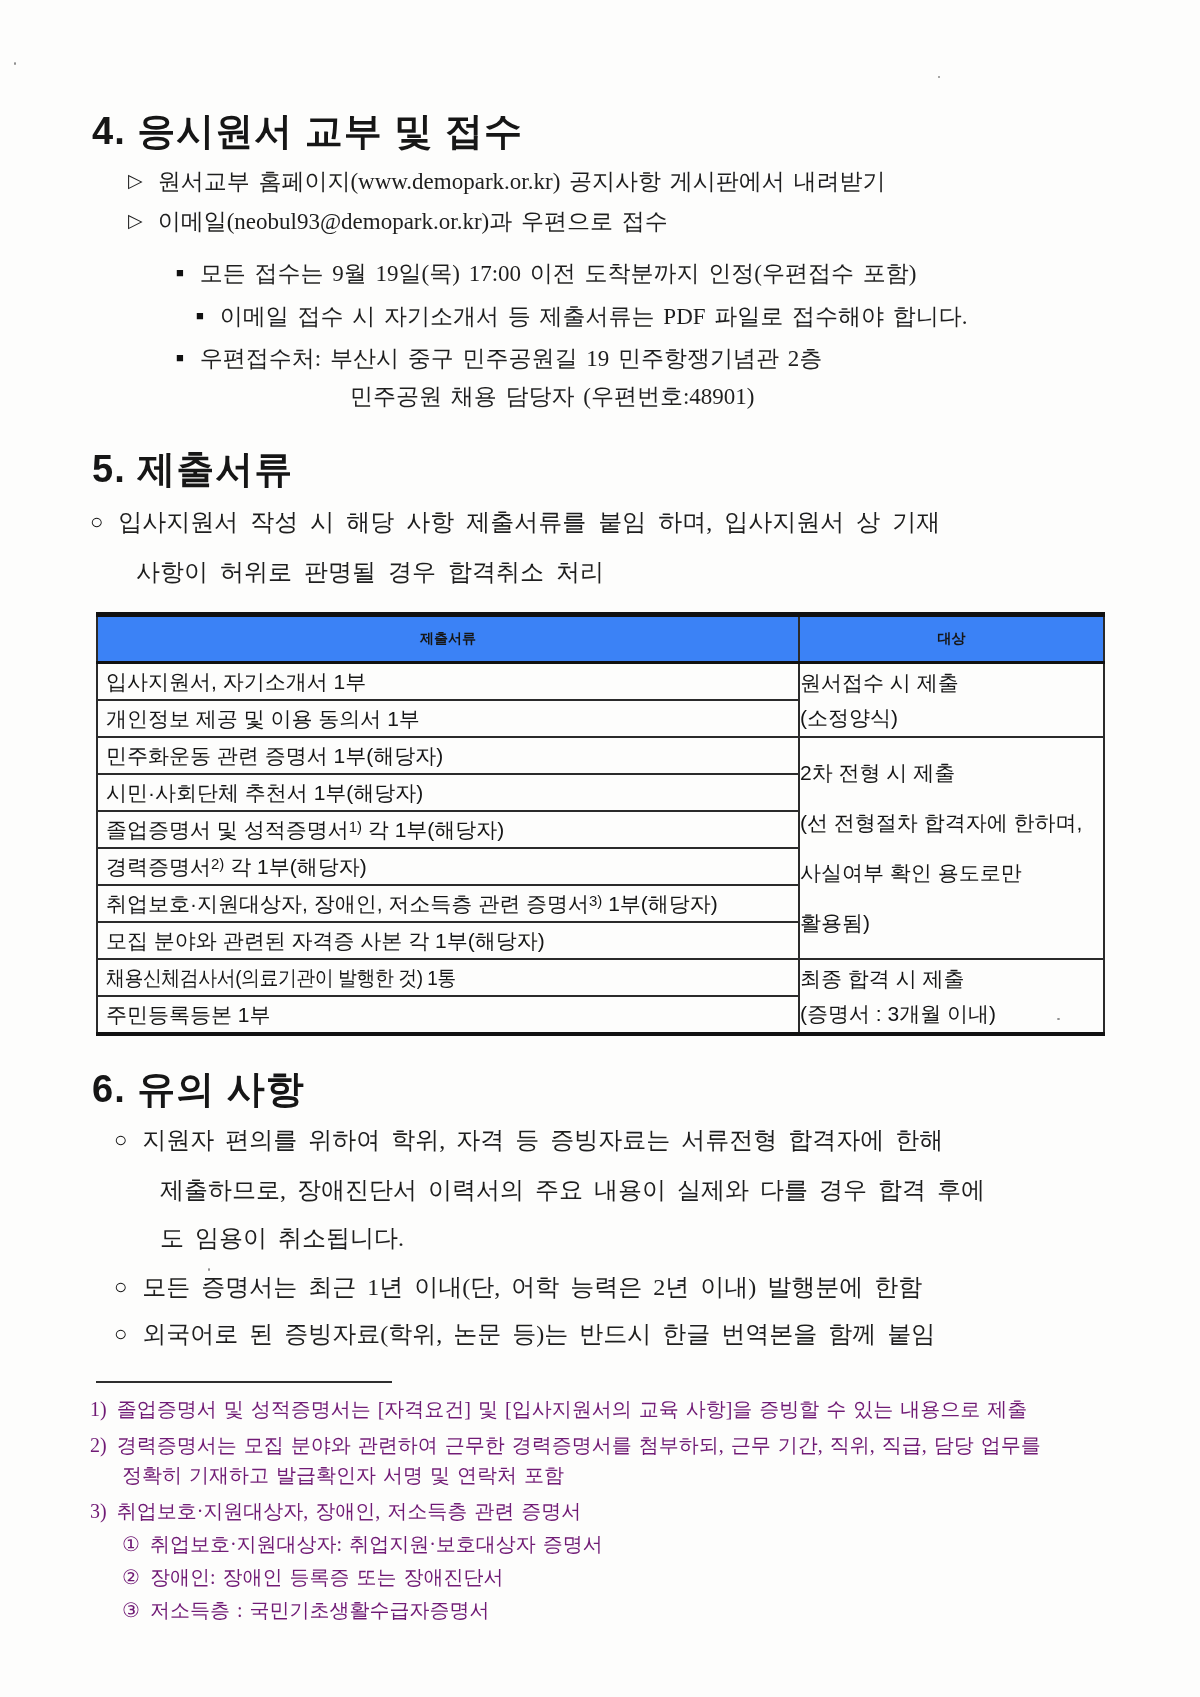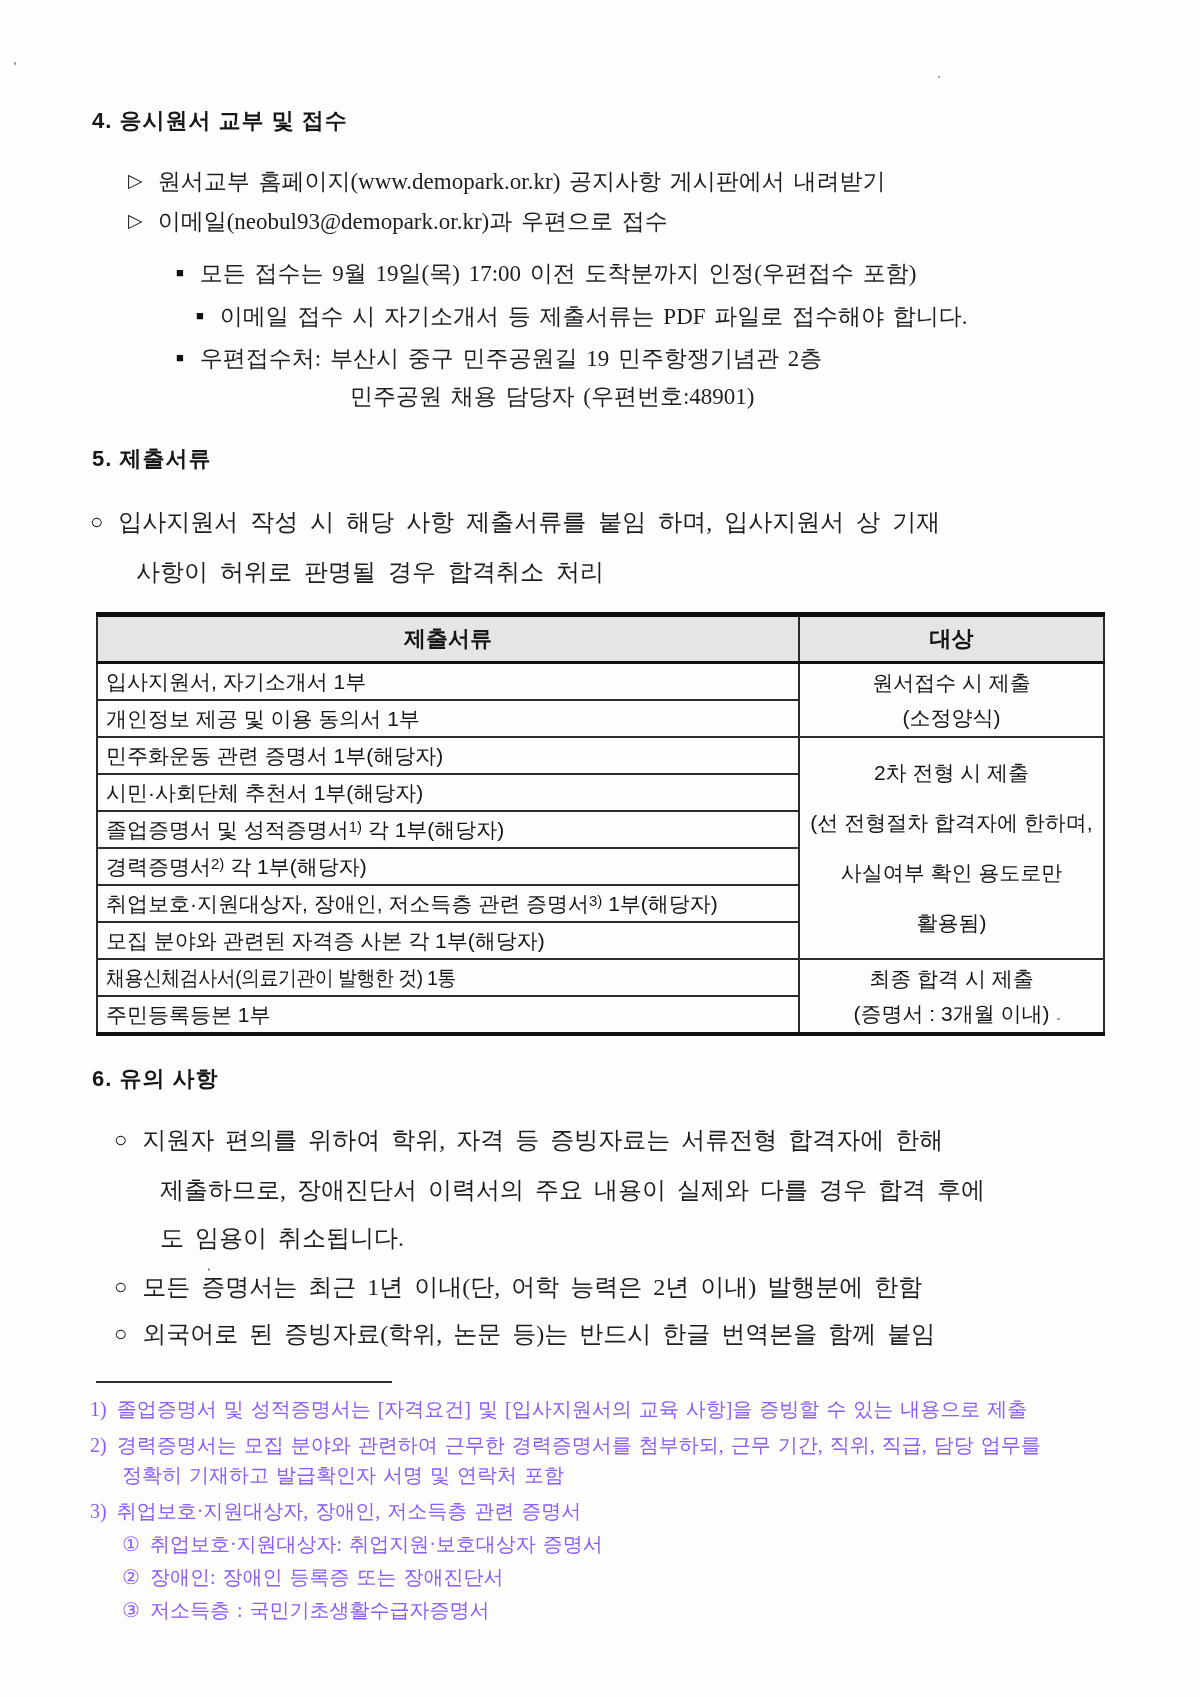--- a/index.html
+++ b/index.html
@@ -9,63 +9,63 @@
     margin:0 auto;
     background:#fdfdfc;
     overflow:hidden;
     color:#1c1c1c;
     font-family:"Liberation Serif", serif;
   }
   .abs{position:absolute;white-space:nowrap;}
   .sec-title{
     font-family:"Liberation Sans", sans-serif;
     font-weight:bold;
-    font-size:22px;
+    font-size:38px;
     letter-spacing:1px;
     color:#161616;
   }
   .body-line{font-size:23px;word-spacing:3px;color:#1e1e1e;}
   .intro-line{font-size:24px;word-spacing:6px;color:#1e1e1e;}
   .note-line{font-size:24px;word-spacing:5px;color:#1e1e1e;margin-left:24px;}
-  .fn-line{font-size:20px;word-spacing:2px;color:#8b5cf6;}
+  .fn-line{font-size:20px;word-spacing:2px;color:#701a75;}
   .marker-arrow{font-size:19px;margin-right:15px;position:relative;top:-2px;color:#222;}
   .marker-sq{font-size:13px;margin-right:16px;position:relative;top:-4px;color:#111;}
   .marker-circle{font-size:22px;margin-right:15px;position:relative;top:-1px;color:#111;}
   .fn-num{margin-right:10px;}
   .divider{background:#2e2e2e;height:2px;}
 
   table.doc-table{
     position:absolute;
     border-collapse:collapse;
     table-layout:fixed;
     font-family:"Liberation Sans", sans-serif;
     font-size:21px;
     color:#161616;
   }
   table.doc-table th, table.doc-table td{
     border:2px solid #2b2b2b;
     padding:0;
   }
   table.doc-table{border-top:5px solid #111;border-bottom:4px solid #111;border-left:2px solid #222;border-right:2px solid #222;}
   table.doc-table th{
-    background:#e5e5e5;
+    background:#3b82f6;
     height:44px;
     font-weight:bold;
-    font-size:22px;
+    font-size:14px;
     text-align:center;
     border-bottom:3px solid #111;
   }
   table.doc-table td.doc-cell{
     height:35px;
     text-align:left;
     padding-left:8px;
     letter-spacing:0px;
   }
   table.doc-table td.target-cell{
-    text-align:center;
+    text-align:left;
     vertical-align:middle;
   }
   .target-cell div{line-height:35px;}
   .target-cell.tall div{line-height:50px;}
   .sup{font-size:15px;vertical-align:5px;}
   .condensed{display:inline-block;transform:scaleX(0.90);transform-origin:left center;letter-spacing:-0.5px;}
   .speck{position:absolute;background:#8a8a8a;border-radius:50%;}
 </style>
 </head>
 <body>

